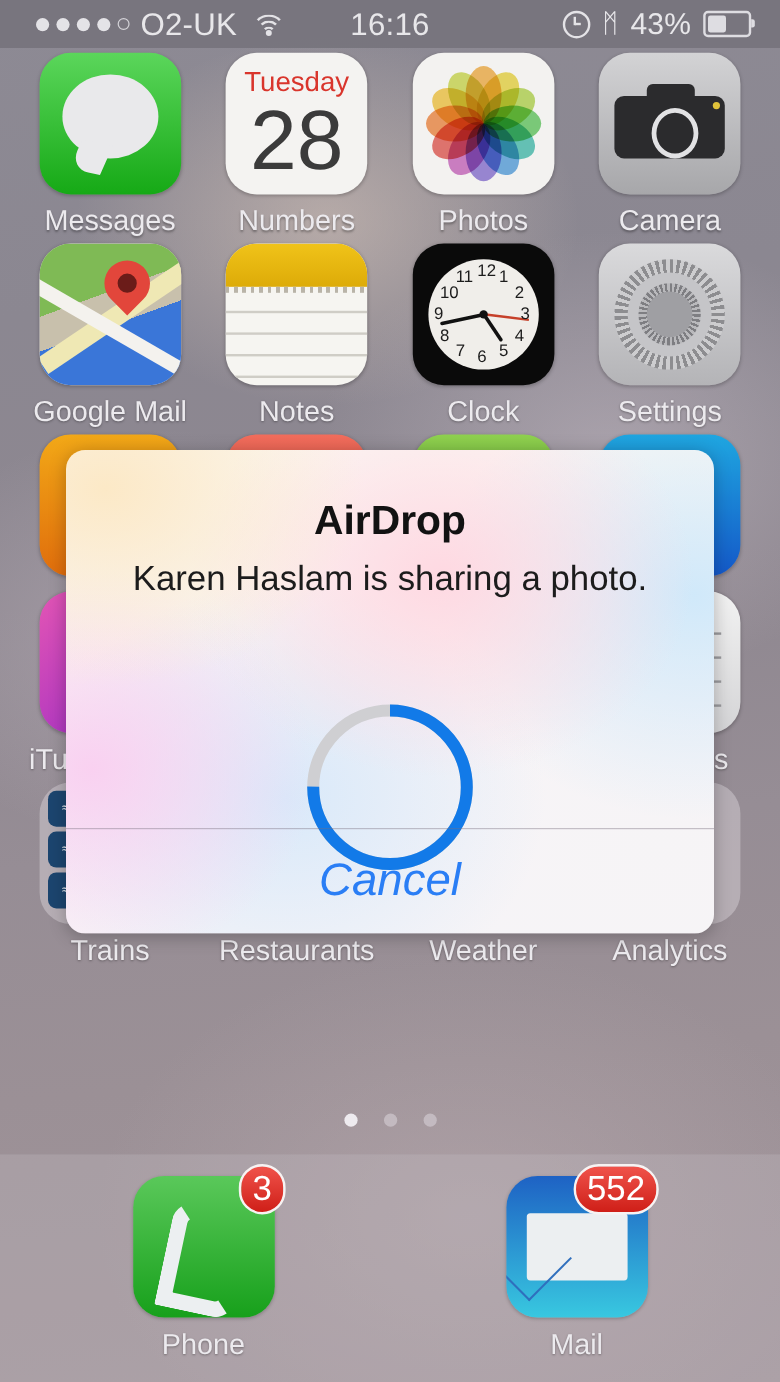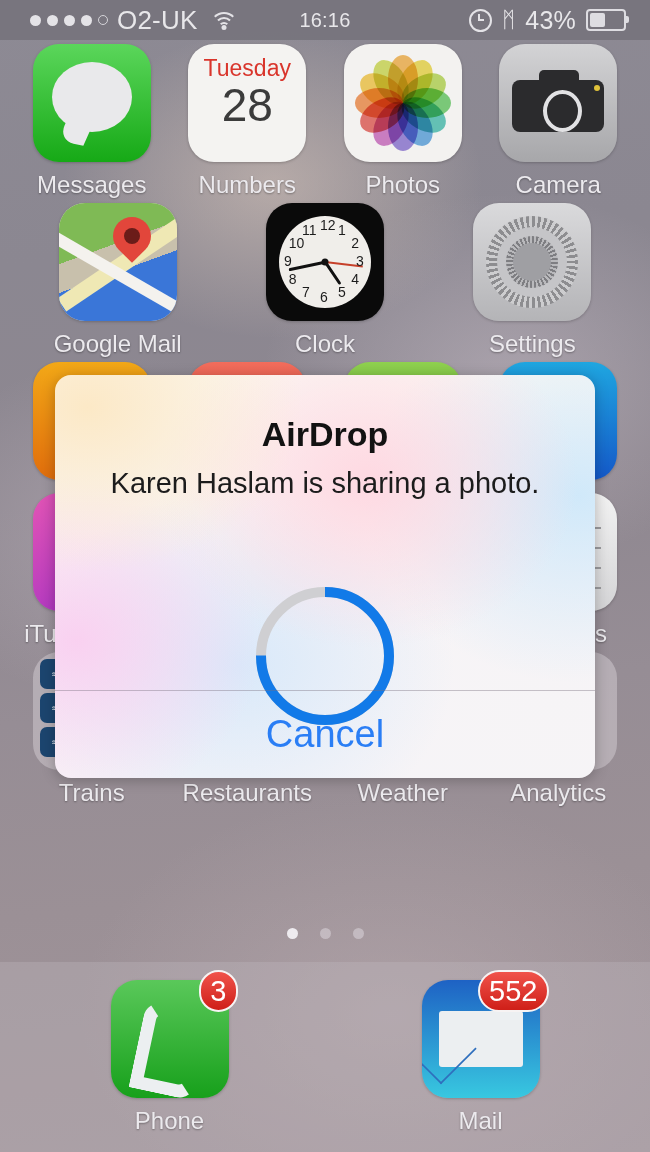--- a/index.html
+++ b/index.html
@@ -26,21 +26,21 @@
   .sb-dots{display:flex;gap:6px;align-items:center;}
   .dot{width:11px;height:11px;border-radius:50%;background:#e4e3e7;}
   .dot.hollow{background:transparent;border:1.6px solid #d4d3d8;width:8px;height:8px;}
   .carrier{font-size:26px;}
   .wifi{position:relative;width:26px;height:20px;margin-left:5px;}
   .wifi i{position:absolute;left:50%;transform:translateX(-50%);border:2.4px solid #e4e3e7;border-bottom-color:transparent;border-left-color:transparent;border-right-color:transparent;border-radius:50%;}
   .wifi i:nth-child(1){width:24px;height:24px;top:2px;}
   .wifi i:nth-child(2){width:15px;height:15px;top:7px;}
   .wifi i:nth-child(3){width:7px;height:7px;top:12px;}
   .wifi i:nth-child(4){width:5px;height:5px;border-radius:50%;background:#e4e3e7;border:none;top:15px;}
-  .sb-center{position:absolute;left:0;right:0;text-align:center;font-size:20px;}
+  .sb-center{position:absolute;left:0;right:0;text-align:center;font-size:26px;}
   .sb-right{margin-left:auto;display:flex;align-items:center;gap:10px;padding-right:24px;}
   .alarm{position:relative;width:19px;height:19px;border:2.2px solid #e4e3e7;border-radius:50%;}
   .alarm::before{content:"";position:absolute;left:7px;top:3px;width:2px;height:7px;background:#e4e3e7;}
   .alarm::after{content:"";position:absolute;left:8px;top:8px;width:5px;height:2px;background:#e4e3e7;}
   .bt{font-size:22px;line-height:1;}
   .batt{position:relative;width:36px;height:18px;border:2px solid #dedde2;border-radius:4px;}
   .batt::after{content:"";position:absolute;right:-5px;top:5px;width:3px;height:7px;background:#dedde2;border-radius:0 2px 2px 0;}
   .batt i{position:absolute;left:2px;top:2px;bottom:2px;width:43%;background:#dedde2;border-radius:2px;}
 
   
@@ -51,21 +51,21 @@
         box-shadow:0 1px 3px rgba(0,0,0,.22);}
   .lbl{margin-top:9px;font-size:24px;color:#eceaee;text-shadow:0 1px 2px rgba(0,0,0,.35);white-space:nowrap;}
 
   
   .ic-messages{background:linear-gradient(180deg,#5bd65b,#16a916);}
   .ic-messages::before{content:"";position:absolute;left:19px;top:18px;width:80px;height:70px;background:#e9e9eb;border-radius:50%;}
   .ic-messages::after{content:"";position:absolute;left:30px;top:74px;width:26px;height:26px;background:#e9e9eb;border-radius:0 0 0 16px;transform:rotate(12deg) skewX(-12deg);}
   
   .ic-calendar{background:#f4f3f1;display:flex;flex-direction:column;align-items:center;justify-content:flex-start;}
   .cal-day{color:#d9352c;font-size:23px;margin-top:11px;}
-  .cal-num{color:#3b3b3b;font-size:46px;font-weight:200;line-height:.95;margin-top:2px;}
+  .cal-num{color:#3b3b3b;font-size:70px;font-weight:200;line-height:.95;margin-top:2px;}
   
   .ic-photos{background:#f3f2f0;}
   .pet{position:absolute;left:50%;top:50%;width:30px;height:48px;border-radius:50%;opacity:.72;
        transform-origin:50% 100%;mix-blend-mode:multiply;}
   
   .ic-camera{background:linear-gradient(180deg,#d3d3d5,#a7a7aa);}
   .cam-body{position:absolute;left:13px;top:36px;width:92px;height:52px;background:#2b2b2d;border-radius:8px;}
   .cam-top{position:absolute;left:40px;top:26px;width:40px;height:14px;background:#2b2b2d;border-radius:5px 5px 0 0;}
   .cam-lens{position:absolute;left:44px;top:46px;width:31px;height:34px;border:4px solid #e2e2e4;border-radius:50%;}
   .cam-dot{position:absolute;right:17px;top:41px;width:6px;height:6px;background:#e0c23a;border-radius:50%;}
@@ -244,20 +244,31 @@
       <div class="cell">
         <div class="icon ic-gmaps">
           <span class="gm1"></span>
             <span class="gm2"></span>
             <span class="gm3"></span>
             <span class="gm-pin"></span>
         </div>
         <div class="lbl">Google Mail</div>
       </div>
       <div class="cell">
+        <div class="icon ic-notes">
+          <span class="nt-top"></span>
+            <span class="nt-perf"></span>
+          <span class="nt-line" style="top:56px"></span>
+            <span class="nt-line" style="top:74px"></span>
+          <span class="nt-line" style="top:92px"></span>
+            <span class="nt-line" style="top:110px"></span>
+        </div>
+        <div class="lbl">Notes</div>
+      </div>
+      <div class="cell">
         <div class="icon ic-clock">
           <span class="cl-face" id="clock-face">
             <span class="cl-h"></span>
               <span class="cl-m"></span>
               <span class="cl-s"></span>
               <span class="cl-pin"></span>
           <span class="cl-num" style="left: 59px; top: 5.82309px;">1</span>
               <span class="cl-num" style="left: 72.1769px; top: 19px;">2</span>
               <span class="cl-num" style="left: 77px; top: 37px;">3</span>
               <span class="cl-num" style="left: 72.1769px; top: 55px;">4</span>
@@ -399,16 +410,16 @@
   <div id="dialog">
     <h1 id="dlg-title">AirDrop</h1>
     <p id="dlg-msg">Karen Haslam is sharing a photo.</p>
     <div id="dlg-spinner">
       <svg width="150" height="150" viewBox="0 0 150 150" aria-hidden="true">
         <circle id="ring-track" cx="75" cy="75" r="64" fill="none" stroke="#cfcfd2" stroke-width="10"></circle>
         <circle id="ring-fill" cx="75" cy="75" r="64" fill="none" stroke="#127ae8" stroke-width="10" stroke-linecap="butt" transform="rotate(-90 75 75)" stroke-dasharray="402.1238596594935" stroke-dashoffset="100.53096491487338"></circle>
       </svg>
     </div>
     <div id="dlg-divider"></div>
-    <div id="dlg-cancel" style="color: rgb(42, 126, 245);">Cancel</div>
+    <div id="dlg-cancel" style="color: rgb(42, 126, 245); font-style: italic;">Cancel</div>
   </div>
 
 </div>
 
 </body></html>

